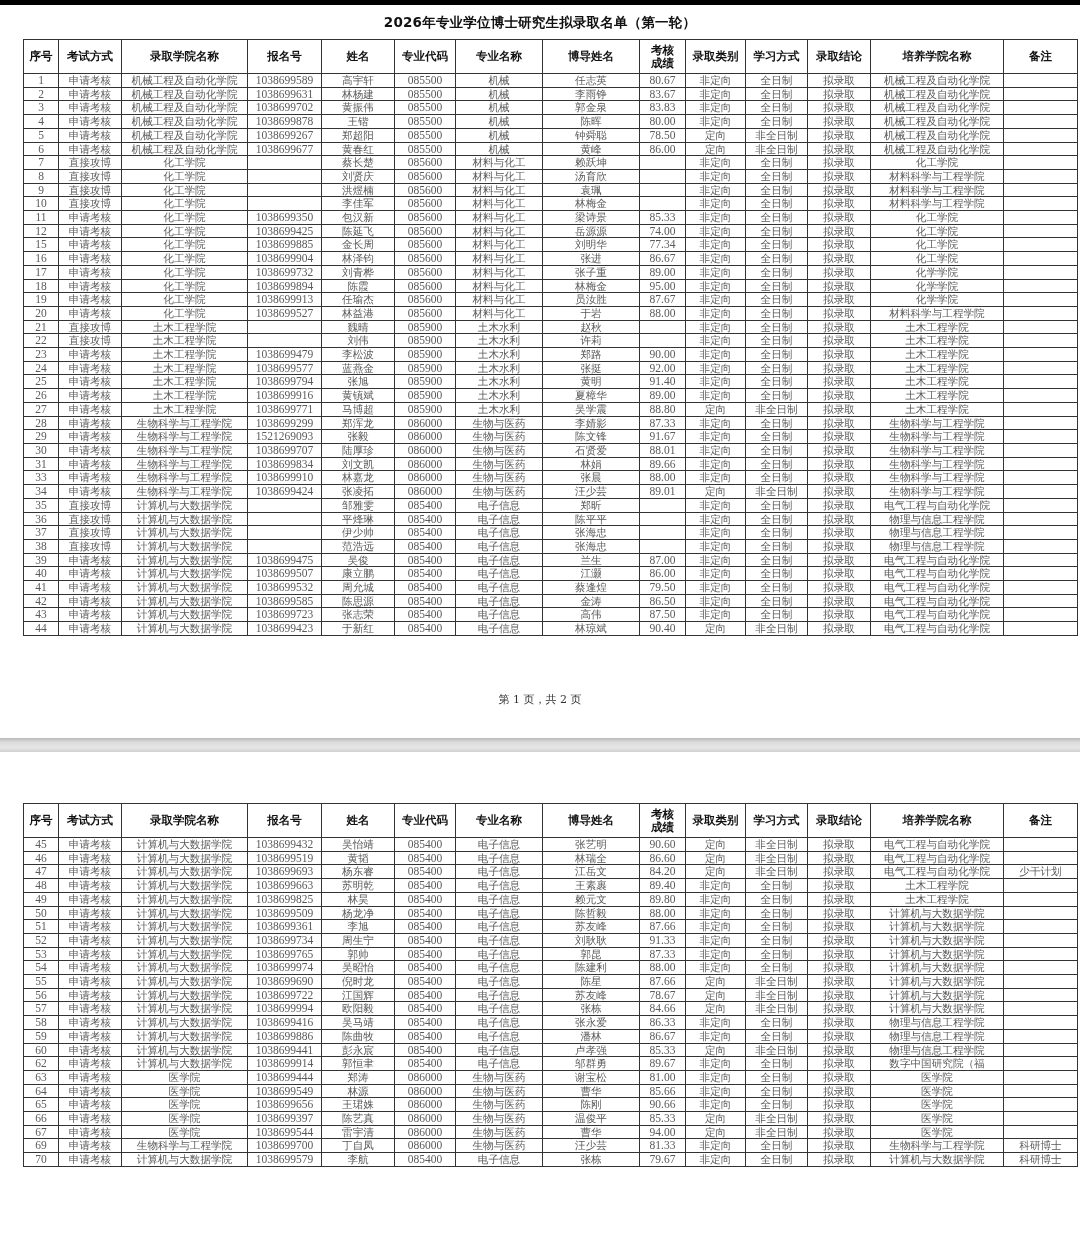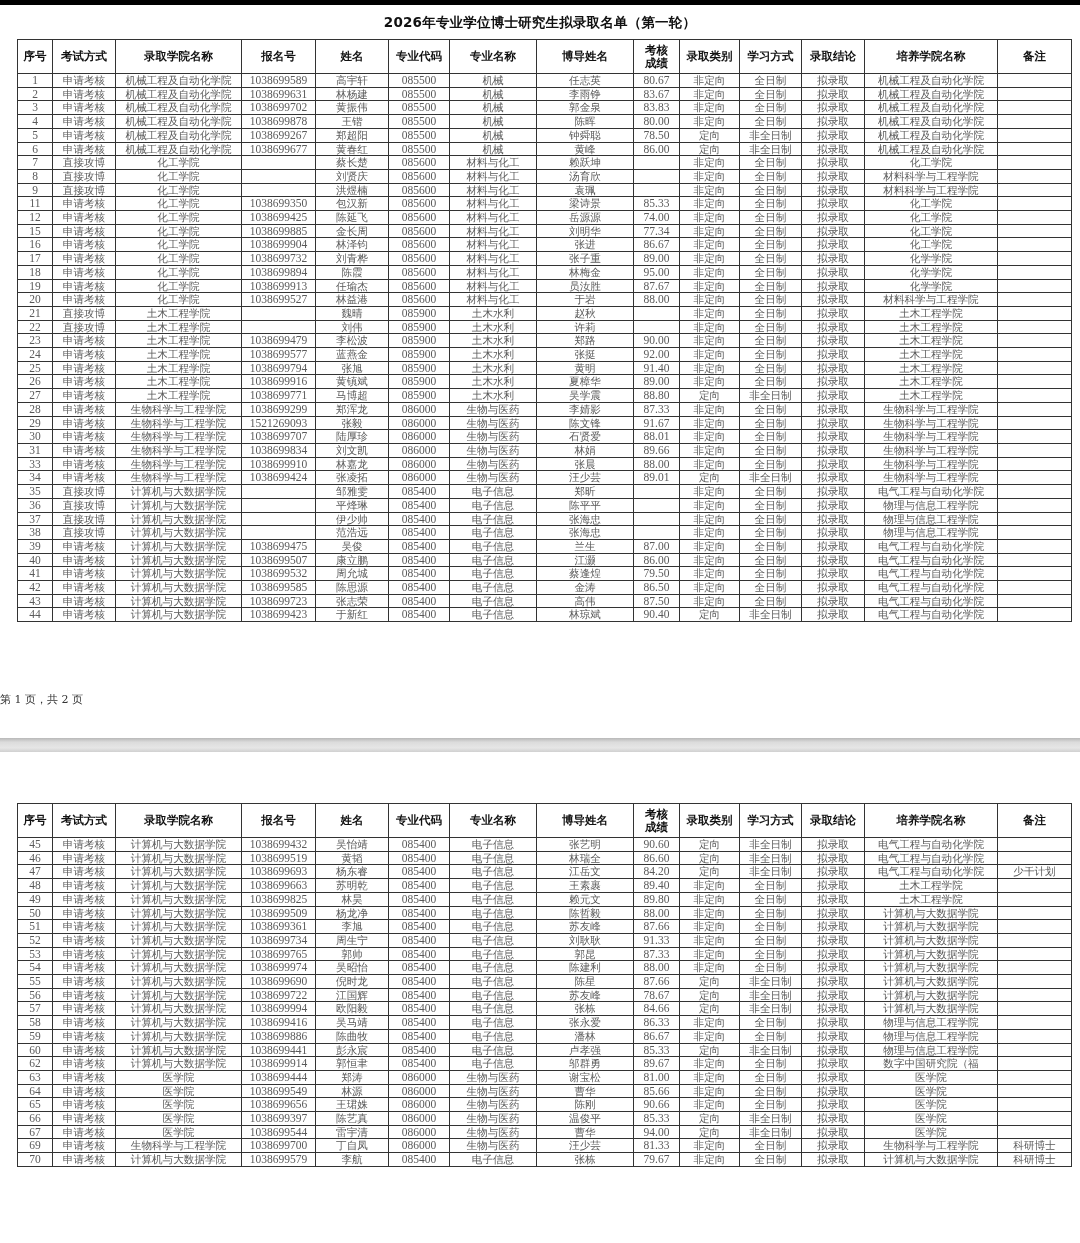--- a/index.html
+++ b/index.html
@@ -1,26 +1,26 @@
 <!DOCTYPE html>
 <html><head>
 <meta charset="utf-8">
 <style>
   html, body { margin:0; padding:0; background:#ffffff; }
   body { width:1080px; height:1243px; position:relative; overflow:hidden; font-family:"DejaVu Serif","Liberation Serif",serif; color:#555; }
   .topbar { position:absolute; left:0; top:0; width:1080px; height:5px; background:#000; }
   .title { position:absolute; left:0; top:14px; width:1080px; text-align:center; font-family:"DejaVu Sans","Liberation Sans",sans-serif; font-weight:bold; font-size:13.5px; color:#111; letter-spacing:0.2px; }
-  table.roster { position:absolute; left:17px; border-collapse:collapse; table-layout:fixed; width:1054px;padding-left:41px; }
+  table.roster { position:absolute; left:23px; border-collapse:collapse; table-layout:fixed; width:1054px;padding-left:41px; }
   table.roster th, table.roster td { border:1px solid #333; padding:0; text-align:center; white-space:nowrap; overflow:hidden; }
   table.roster th { font-family:"DejaVu Sans","Liberation Sans",sans-serif; font-weight:bold; font-size:11.5px; color:#111; height:33px; line-height:13px; }
   table.roster td { font-size:10.6px; height:12.7px; line-height:12.7px; color:#5a5a5a; }
   table.roster td.num { font-family:"Liberation Serif","DejaVu Serif",serif; font-size:11.5px; }
   #page1-table { top:39px; }
   #page2-table { top:803px; }
-  .pager { position:absolute; left:0; top:692px; width:1080px; font-size:11px; color:#333; }
+  .pager { position:absolute; left:0; top:692px; width:1080px; text-align:center; font-size:11px; color:#333; }
   .separator { position:absolute; left:0; top:738px; width:1080px; height:14px; background:linear-gradient(#b8b8b8,#dcdcdc 30%,#e6e6e6 70%,#d0d0d0); }
 </style>
 </head>
 <body>
 
 <div class="topbar"></div>
 <div class="title">2026年专业学位博士研究生拟录取名单（第一轮）</div>
 
 <table class="roster" id="page1-table">
   <colgroup>
@@ -196,20 +196,36 @@
         <td>材料与化工</td>
         <td>袁珮</td>
         <td class="num"></td>
         <td>非定向</td>
         <td>全日制</td>
         <td>拟录取</td>
         <td>材料科学与工程学院</td>
         <td></td>
       </tr>
       <tr>
+        <td class="num">10</td>
+        <td>直接攻博</td>
+        <td>化工学院</td>
+        <td class="num"></td>
+        <td>李佳军</td>
+        <td class="num">085600</td>
+        <td>材料与化工</td>
+        <td>林梅金</td>
+        <td class="num"></td>
+        <td>非定向</td>
+        <td>全日制</td>
+        <td>拟录取</td>
+        <td>材料科学与工程学院</td>
+        <td></td>
+      </tr>
+      <tr>
         <td class="num">11</td>
         <td>申请考核</td>
         <td>化工学院</td>
         <td class="num">1038699350</td>
         <td>包汉新</td>
         <td class="num">085600</td>
         <td>材料与化工</td>
         <td>梁诗景</td>
         <td class="num">85.33</td>
         <td>非定向</td>

